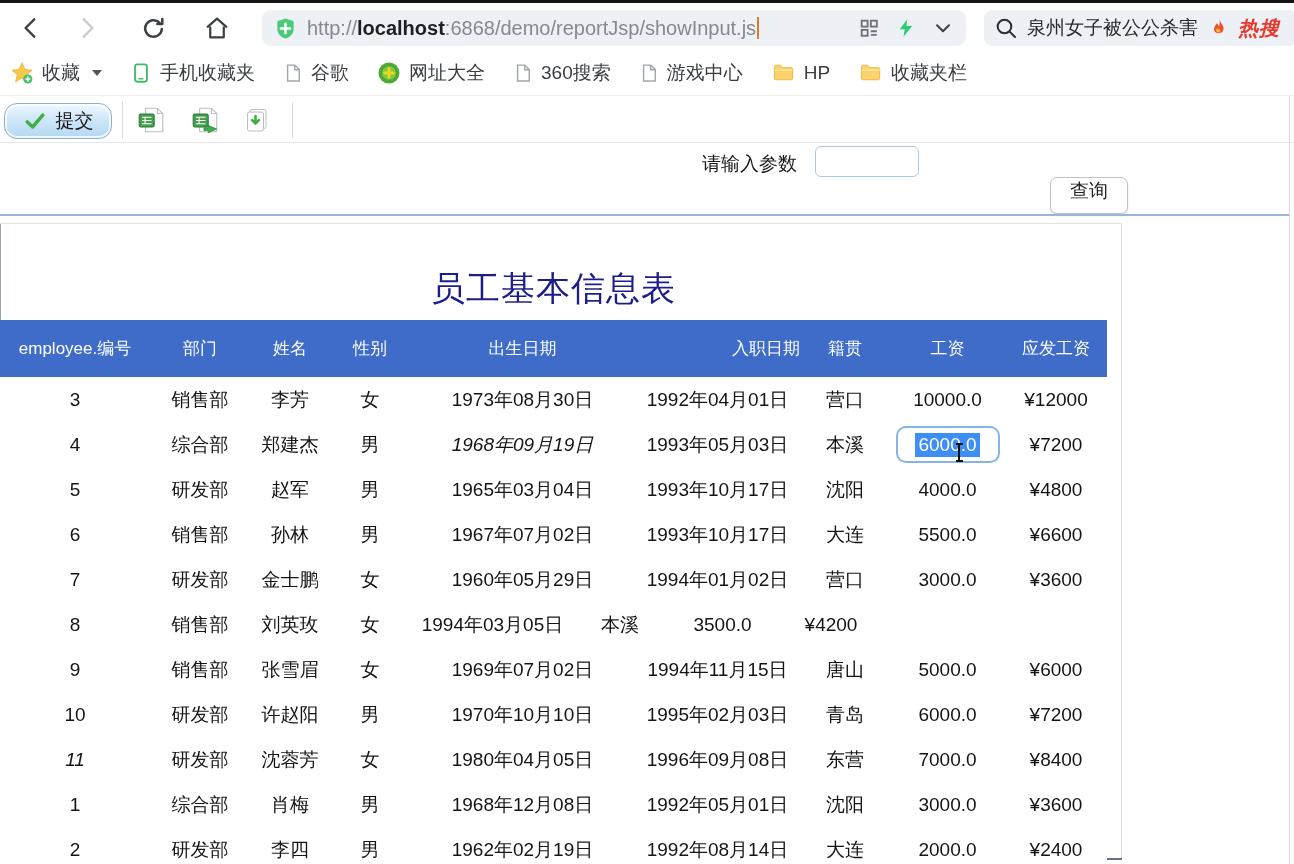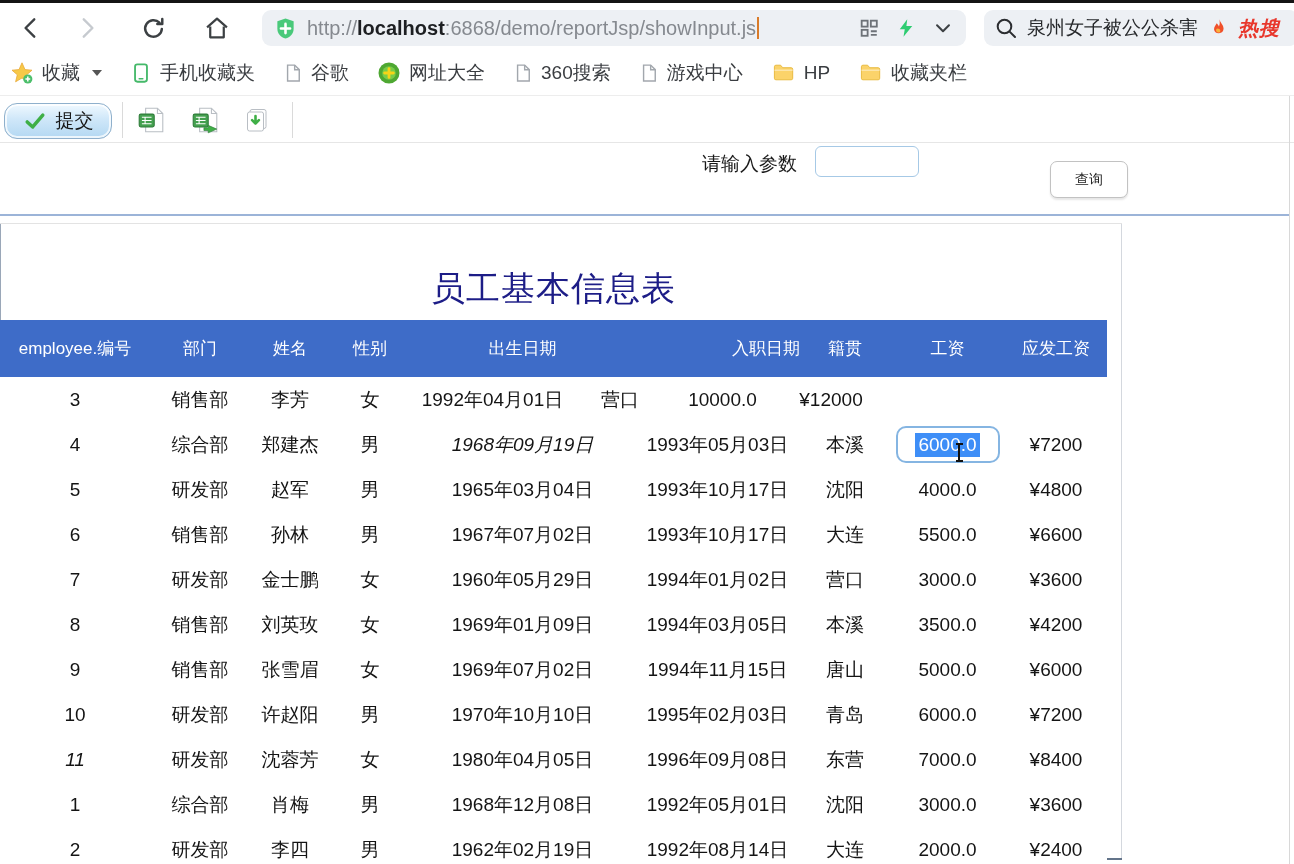--- a/index.html
+++ b/index.html
@@ -51,23 +51,23 @@
   .vsep{top:102px;width:1px;height:36px;background:#dadada;}
   .toolico{top:105px;width:30px;height:30px;display:flex;align-items:center;justify-content:center;cursor:pointer;}
 
   
   .param-label{left:702px;top:151px;font-size:19px;color:#1a1a1a;}
   .param-input{
     left:815px;top:146px;width:104px;height:31px;border:1px solid #a6c9e6;border-radius:6px;
     background:#fff;box-sizing:border-box;font-size:17px;padding:0 6px;outline:none;
   }
   .query-btn{
-    left:1050px;top:161px;width:76px;height:35px;border:1px solid #c2c2c2;border-radius:7px;
+    left:1050px;top:177px;width:76px;height:35px;border:1px solid #c2c2c2;border-radius:7px;
     background:#fff;box-shadow:0 2px 2px rgba(0,0,0,.10);
-    display:flex;align-items:center;justify-content:center;font-size:14px;color:#222;cursor:pointer;
+    display:flex;justify-content:center;font-size:19px;color:#222;cursor:pointer;
   }
 
   
   .blue-line{top:214px;left:0;width:1290px;height:2px;background:#9cb4d8;}
   .grey-line{top:223px;left:0;width:1122px;height:1px;background:#e3e3e3;}
   .left-edge{top:224px;left:0;width:1px;height:635px;background:#9aa7b8;}
   .right-frame{top:224px;left:1121px;width:1px;height:635px;background:#d4d8de;}
   .bottom-line{top:858px;left:0;width:1122px;height:2px;background:#63748a;}
   .right-edge{top:96px;left:1289px;width:1px;height:768px;background:#d8d8d8;}
 
@@ -323,20 +323,21 @@
       <div class="th" style="width: 90px;">籍贯</div>
       <div class="th" style="width: 115px;">工资</div>
       <div class="th" style="width: 102px;">应发工资</div>
     </div>
   <div>
       <div class="tr">
         <div class="td" style="width: 150px;">3</div>
         <div class="td" style="width: 100px;">销售部</div>
         <div class="td" style="width: 80px;">李芳</div>
         <div class="td" style="width: 80px;">女</div>
+        <div class="td" style="width: 225px;">1973年08月30日</div>
         <div class="td" style="width: 165px;">1992年04月01日</div>
         <div class="td" style="width: 90px;">营口</div>
         <div class="td" style="width: 115px;">10000.0</div>
         <div class="td" style="width: 102px;">¥12000</div>
       </div>
       <div class="tr">
         <div class="td" style="width: 150px;">4</div>
         <div class="td" style="width: 100px;">综合部</div>
         <div class="td" style="width: 80px;">郑建杰</div>
         <div class="td" style="width: 80px;">男</div>
@@ -386,21 +387,20 @@
         <div class="td" style="width: 165px;">1994年01月02日</div>
         <div class="td" style="width: 90px;">营口</div>
         <div class="td" style="width: 115px;">3000.0</div>
         <div class="td" style="width: 102px;">¥3600</div>
       </div>
       <div class="tr">
         <div class="td" style="width: 150px;">8</div>
         <div class="td" style="width: 100px;">销售部</div>
         <div class="td" style="width: 80px;">刘英玫</div>
         <div class="td" style="width: 80px;">女</div>
-        <div class="td" style="width: 225px;">1969年01月09日</div>
         <div class="td" style="width: 165px;">1994年03月05日</div>
         <div class="td" style="width: 90px;">本溪</div>
         <div class="td" style="width: 115px;">3500.0</div>
         <div class="td" style="width: 102px;">¥4200</div>
       </div>
       <div class="tr">
         <div class="td" style="width: 150px;">9</div>
         <div class="td" style="width: 100px;">销售部</div>
         <div class="td" style="width: 80px;">张雪眉</div>
         <div class="td" style="width: 80px;">女</div>

